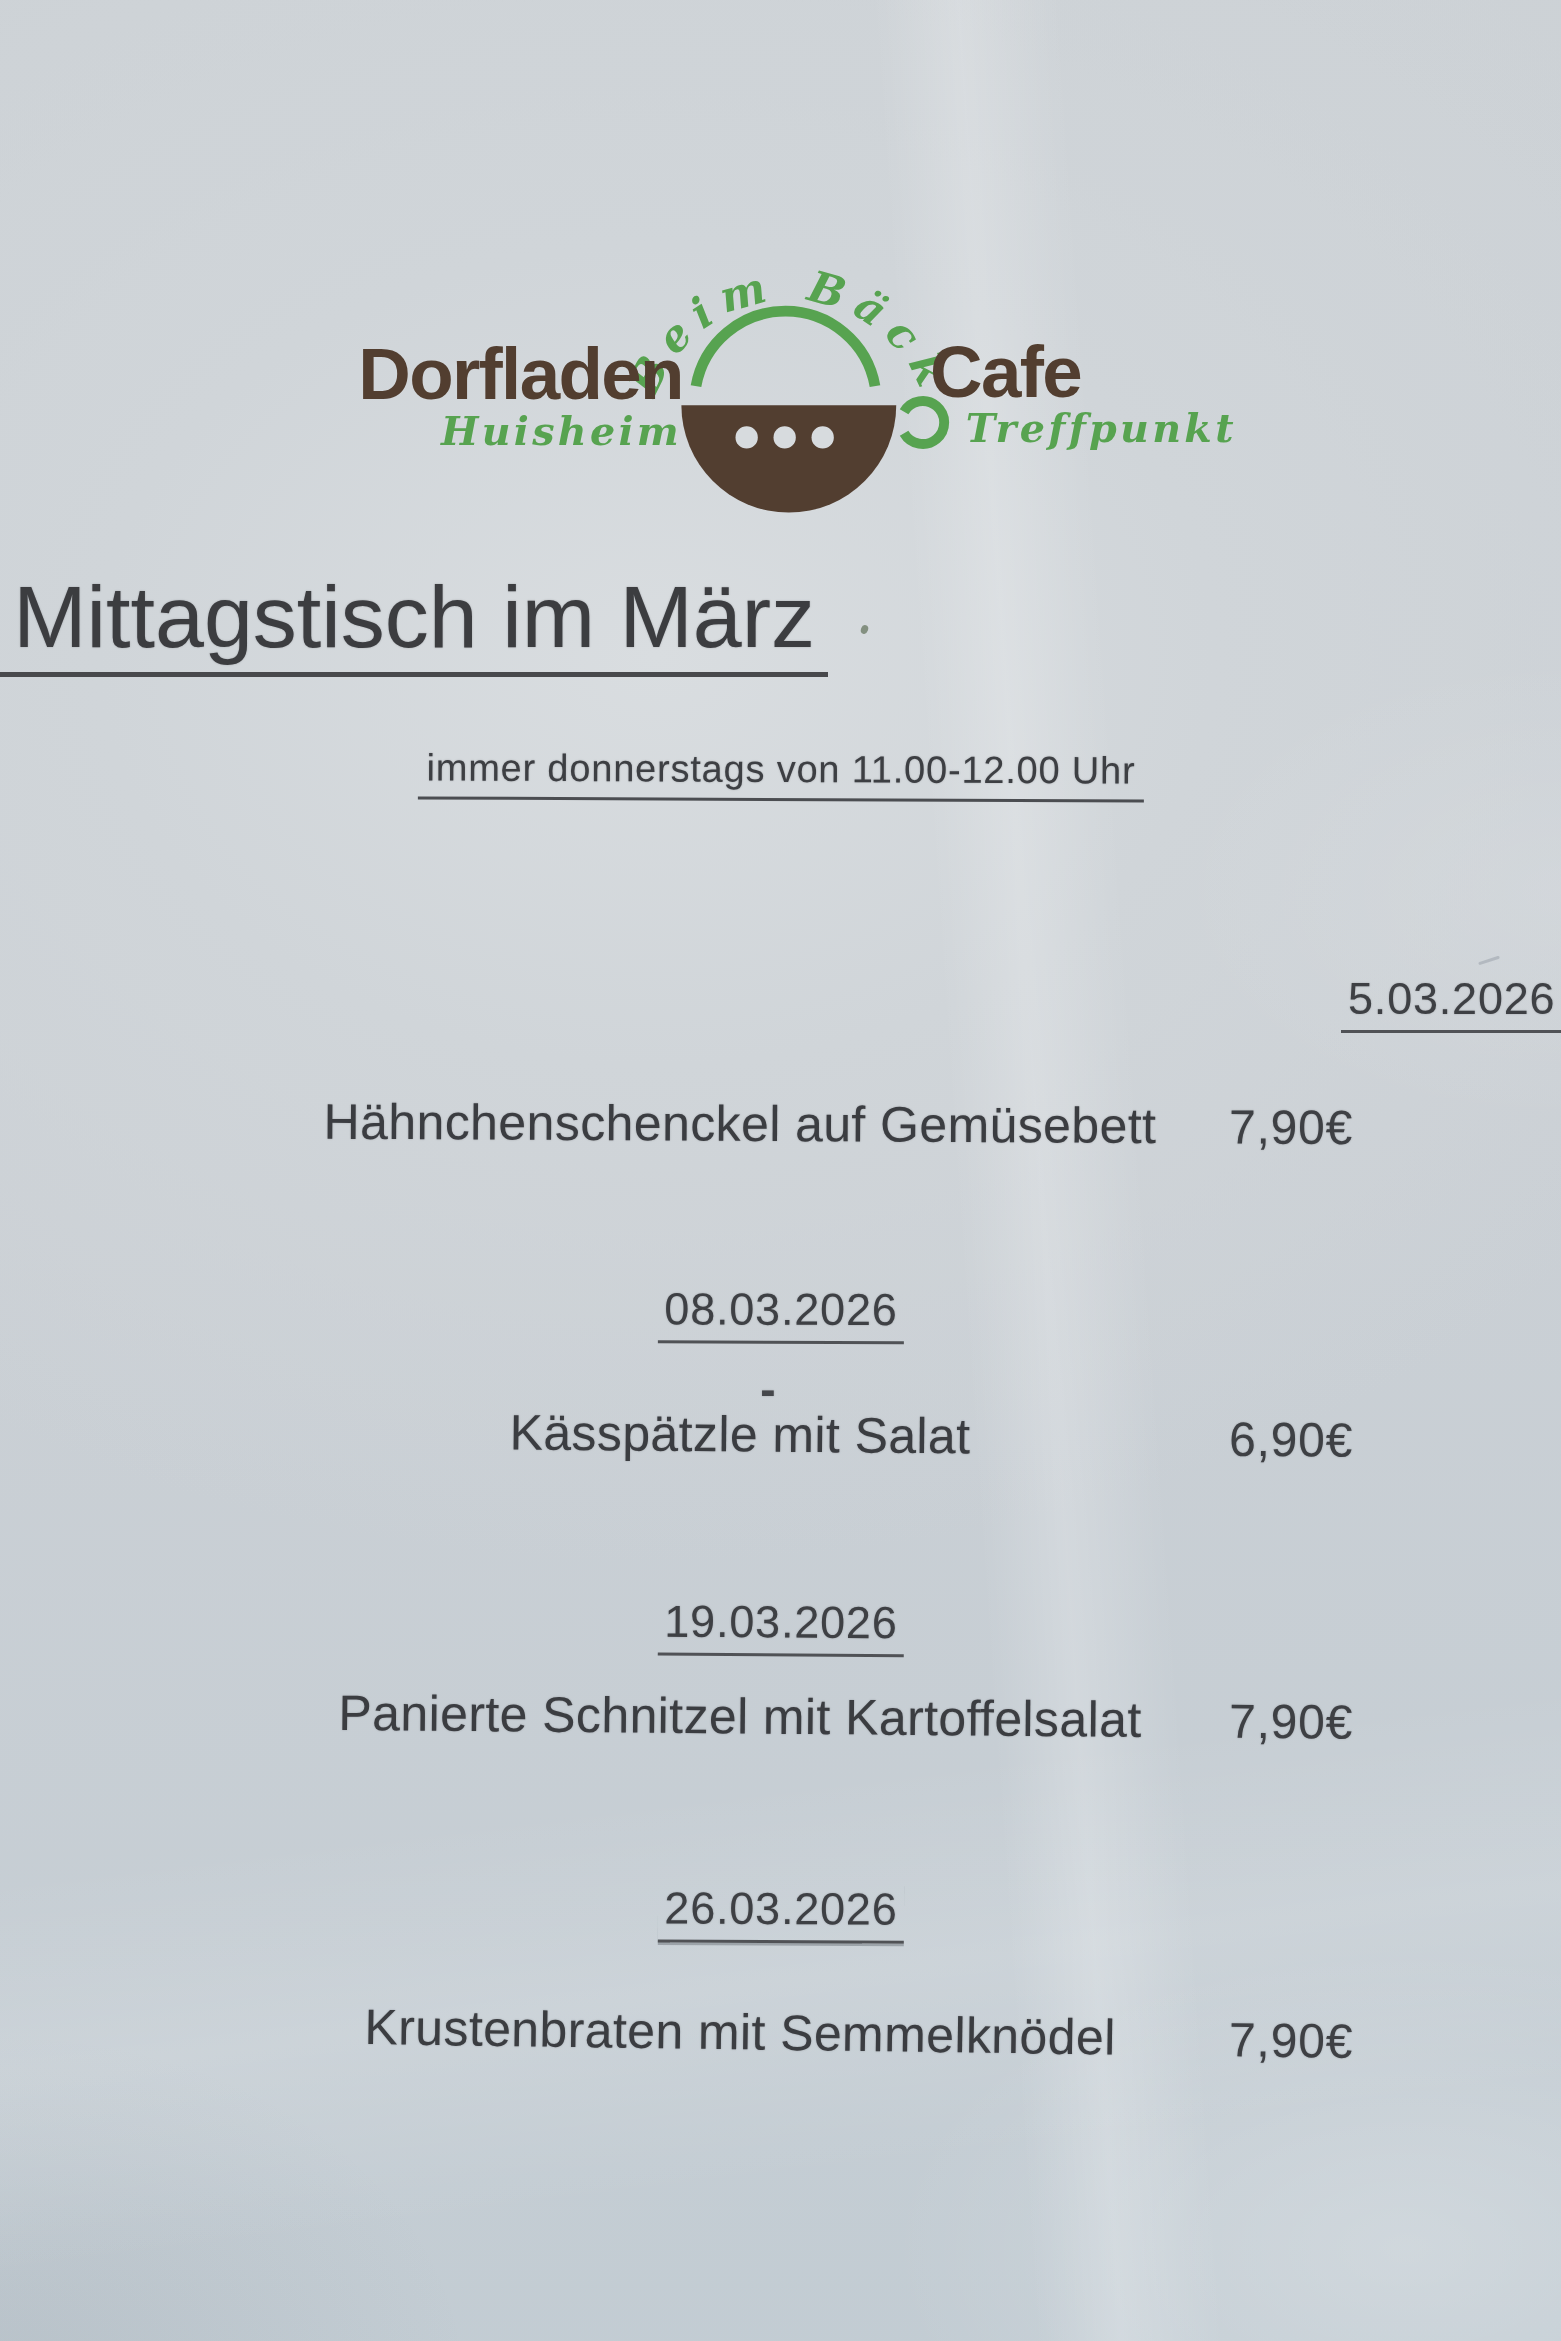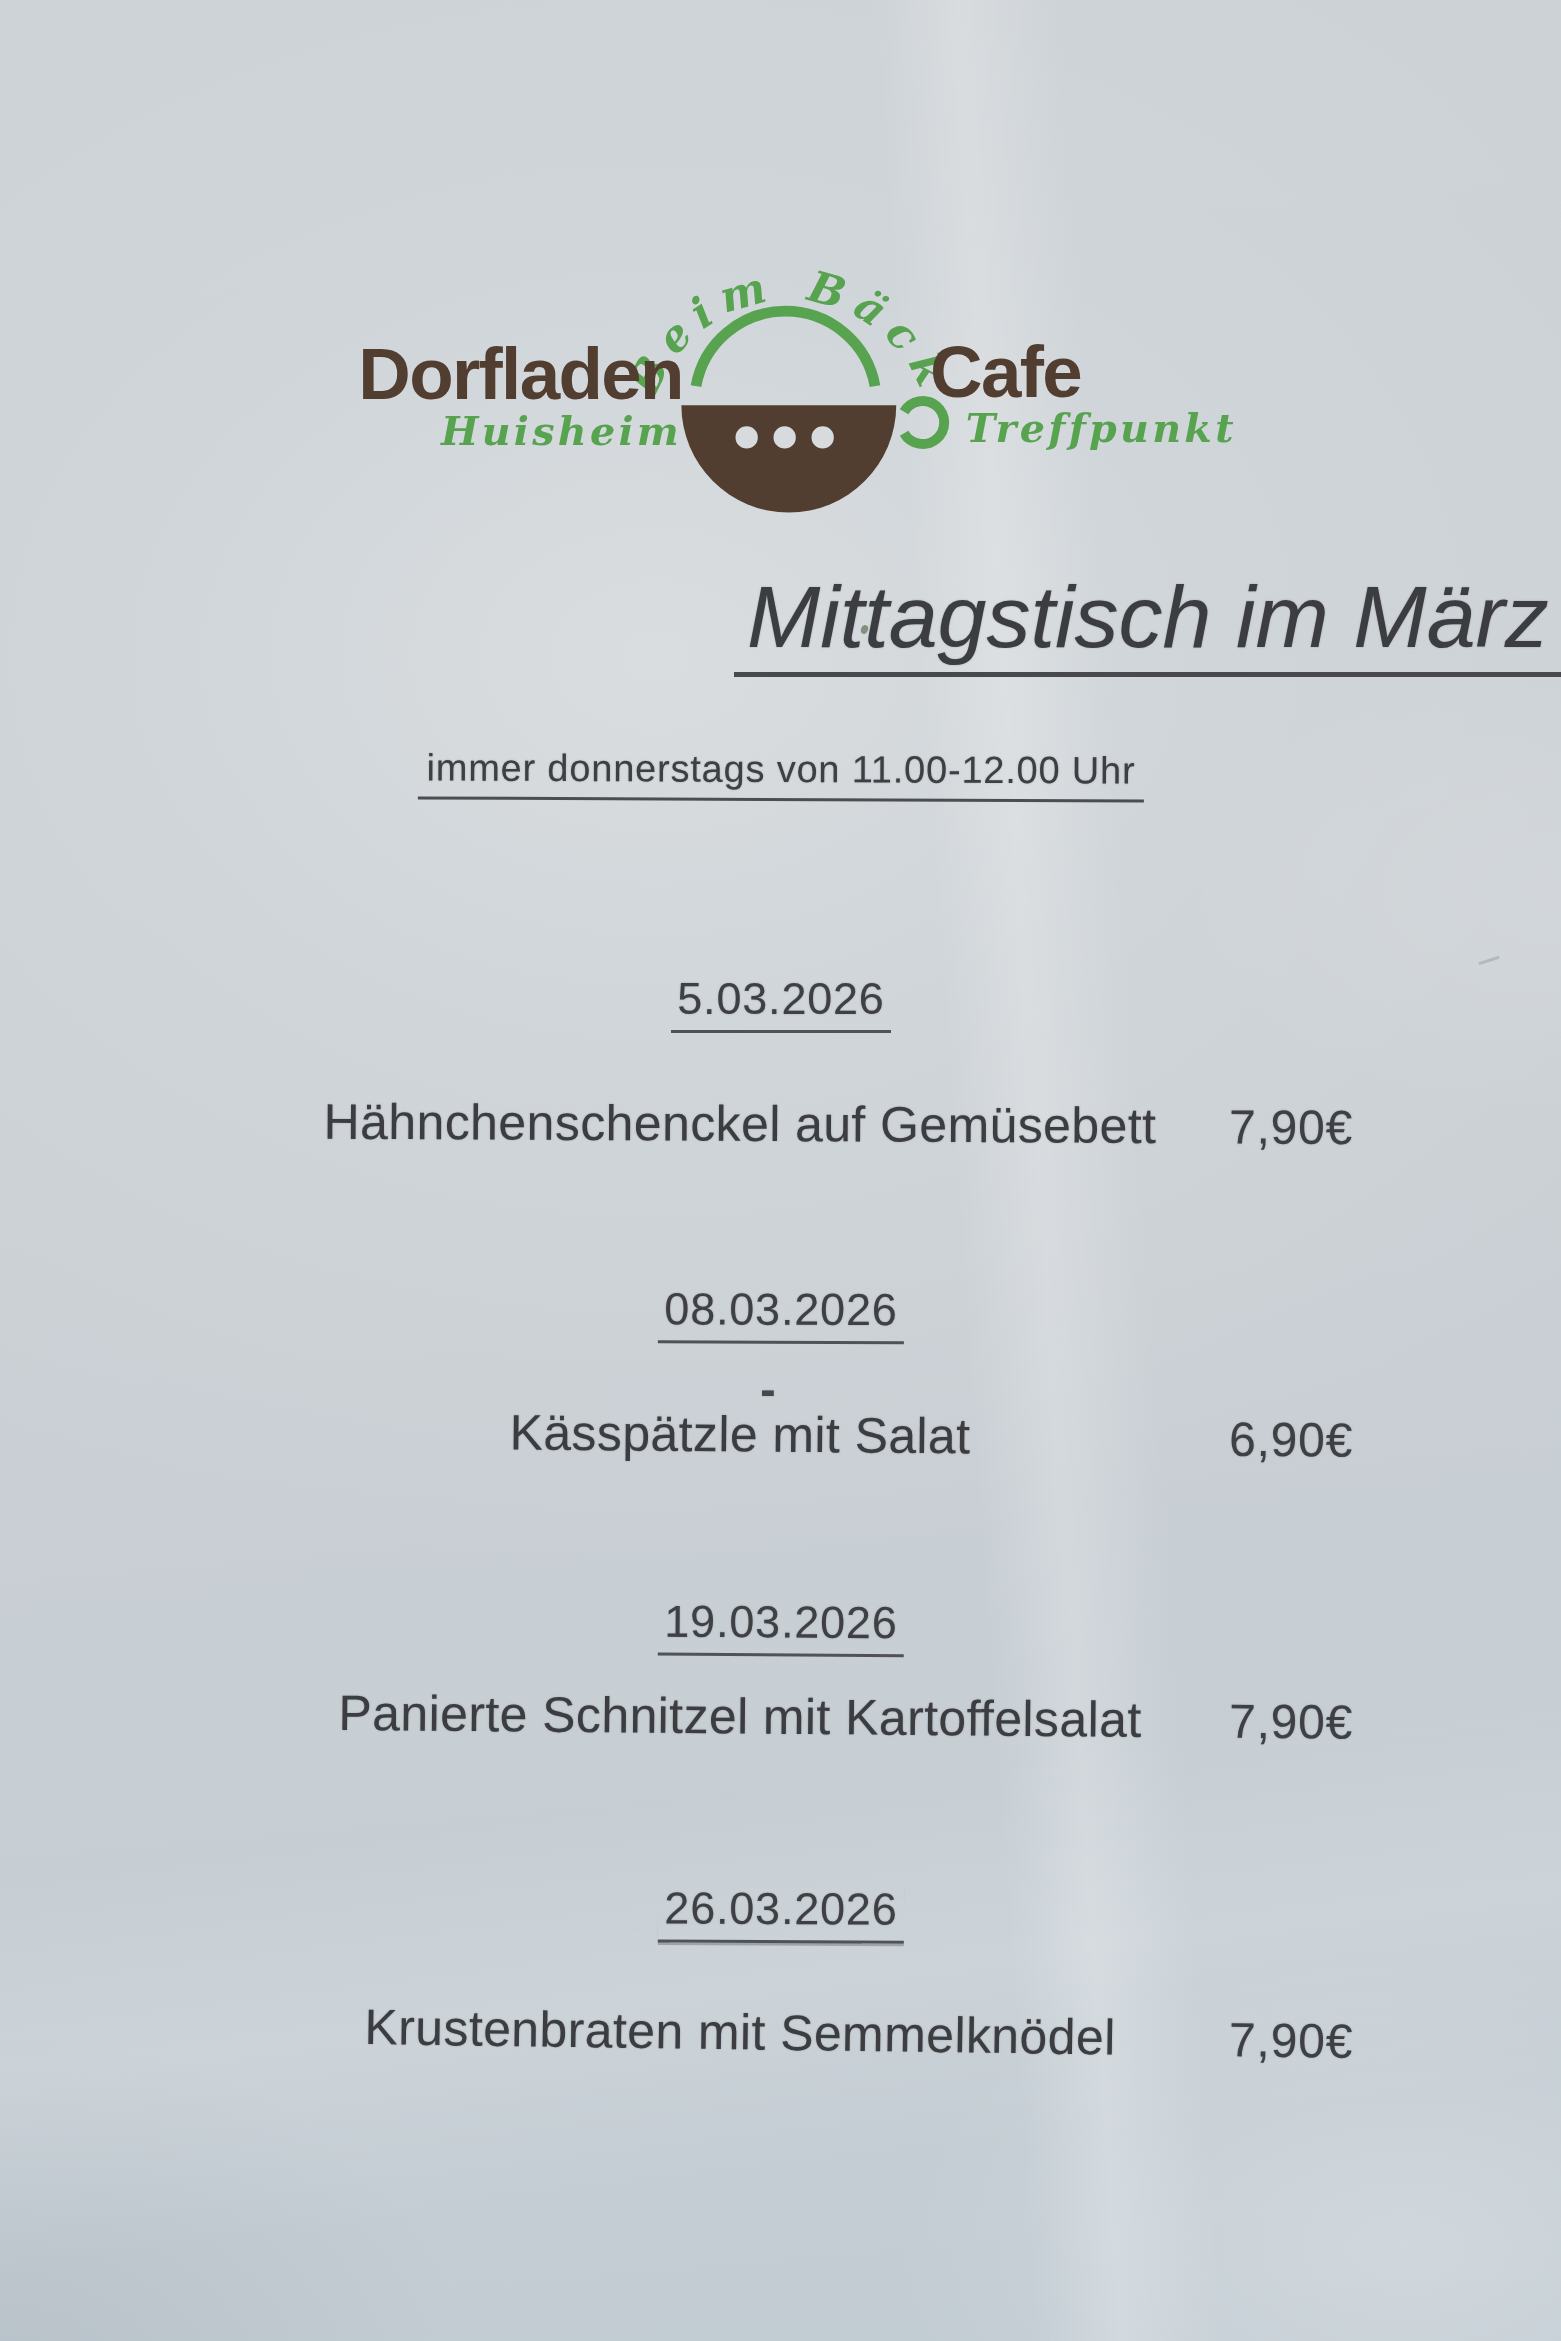--- a/index.html
+++ b/index.html
@@ -37,21 +37,21 @@
     font-weight:bold;font-size:88px;letter-spacing:-2px;fill:#523e30;
   }
   .green-italic{
     font-family:"DejaVu Serif", serif;
     font-weight:bold;font-style:italic;fill:#57a350;
   }
   .arc-label{font-size:52px;letter-spacing:13px;}
   .sub-label{font-size:48px;letter-spacing:4px;}
 
   
-  .title-wrap{position:absolute;left:0;top:570px;width:100%;text-align:right;font-style:italic;}
+  .title-wrap{position:absolute;left:0;top:570px;width:100%;text-align:left;}
   .title{
     display:inline-block;font-size:88px;line-height:1.06;color:#3c3d40;
     border-bottom:5px solid #48494c;padding:0 13.2px 8.3px 13.2px;
   }
   .title-speck{
     position:absolute;left:861px;top:625px;width:7.4px;height:9px;border-radius:50%;
     background:#57684f;opacity:.65;transform:rotate(20deg);
   }
   .subtitle-wrap{position:absolute;left:0;top:748px;width:100%;text-align:center;transform:rotate(.25deg);}
   .subtitle{
@@ -109,21 +109,21 @@
 
   <div class="title-wrap">
     <span class="title soft">Mittagstisch im März</span>
   </div>
   <div class="title-speck"></div>
 
   <div class="subtitle-wrap">
     <span class="subtitle soft">immer donnerstags von 11.00-12.00 Uhr</span>
   </div>
 
-  <div class="date-wrap" style="top:973px;">
+  <div class="date-wrap" style="top:973px;text-align:right;">
     <span class="date soft">5.03.2026</span>
   </div>
   <div class="entry-row" style="top:1091px;transform:rotate(.3deg);">
     <span class="dish soft">Hähnchenschenckel auf Gemüsebett</span>
     <span class="price soft">7,90€</span>
   </div>
 
   <div class="date-wrap" style="top:1281px;transform:rotate(.2deg);">
     <span class="date soft">08.03.2026</span>
   </div>

